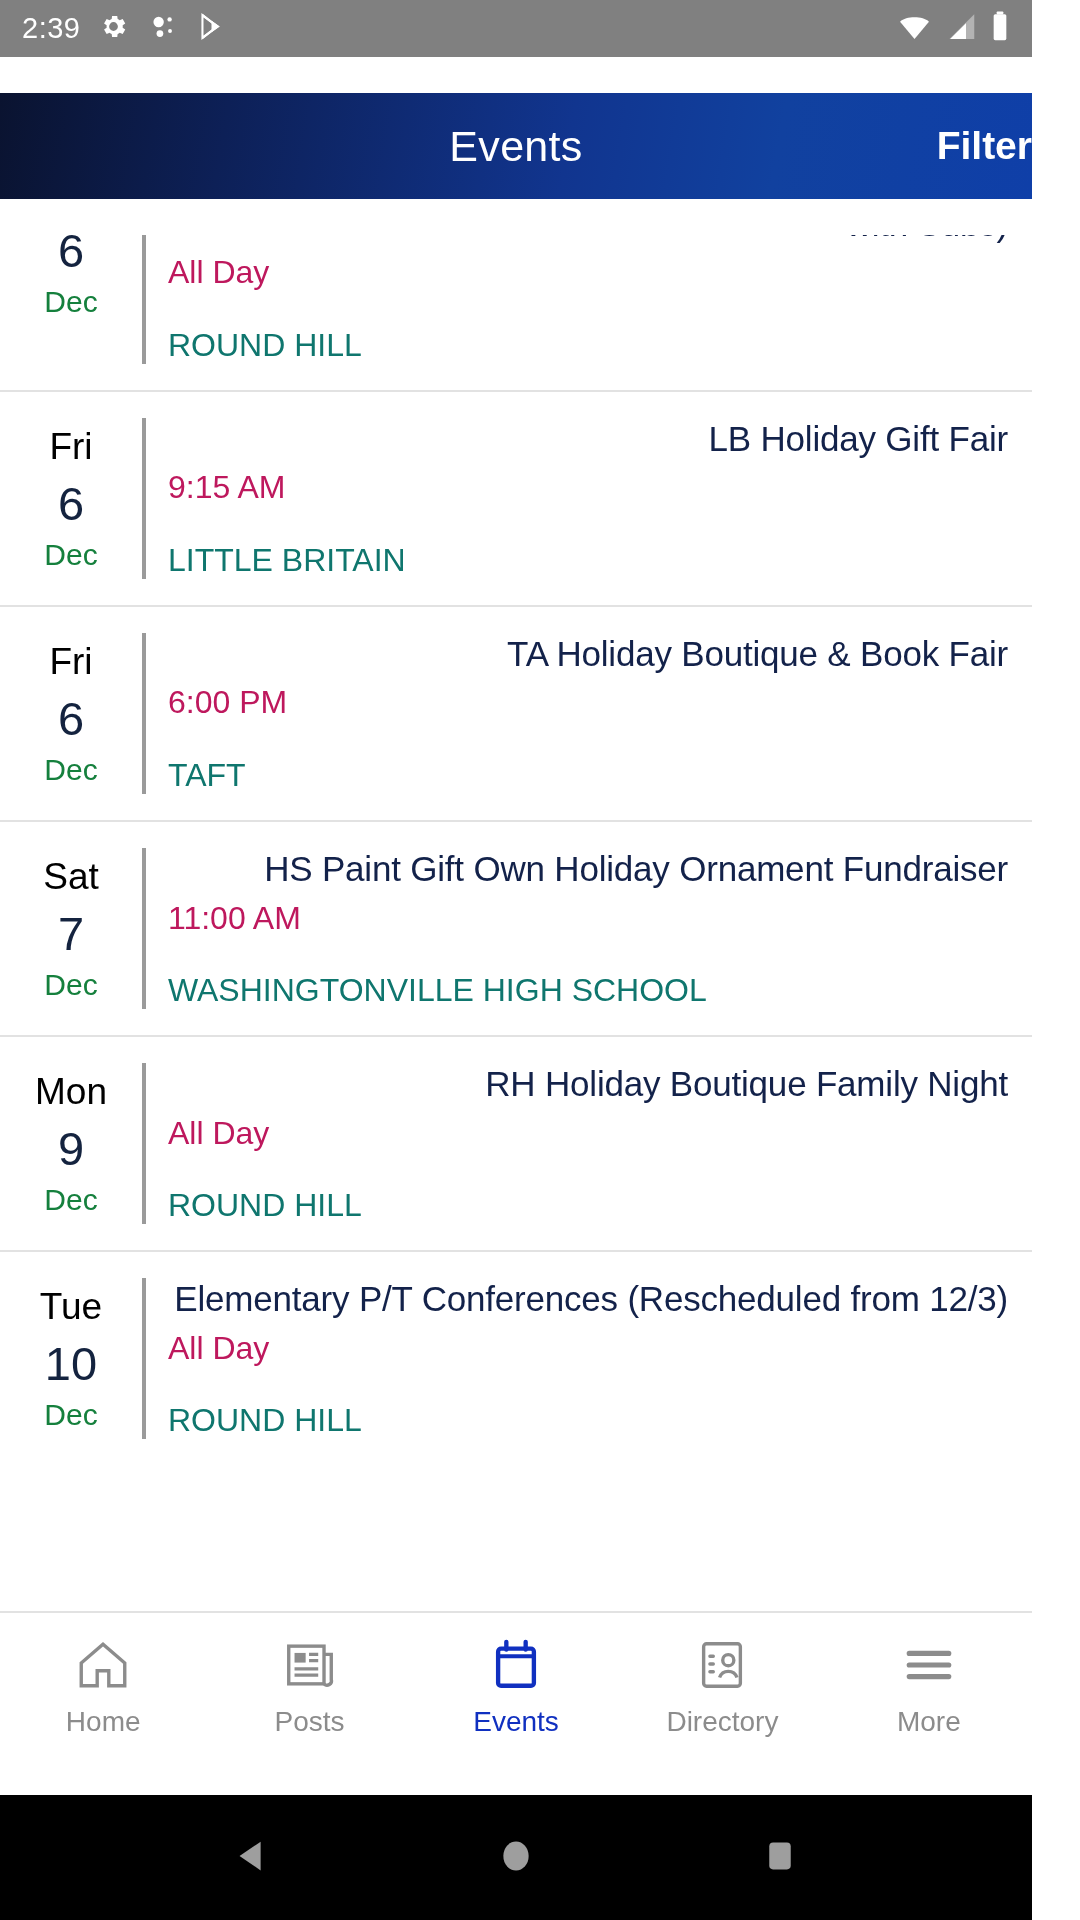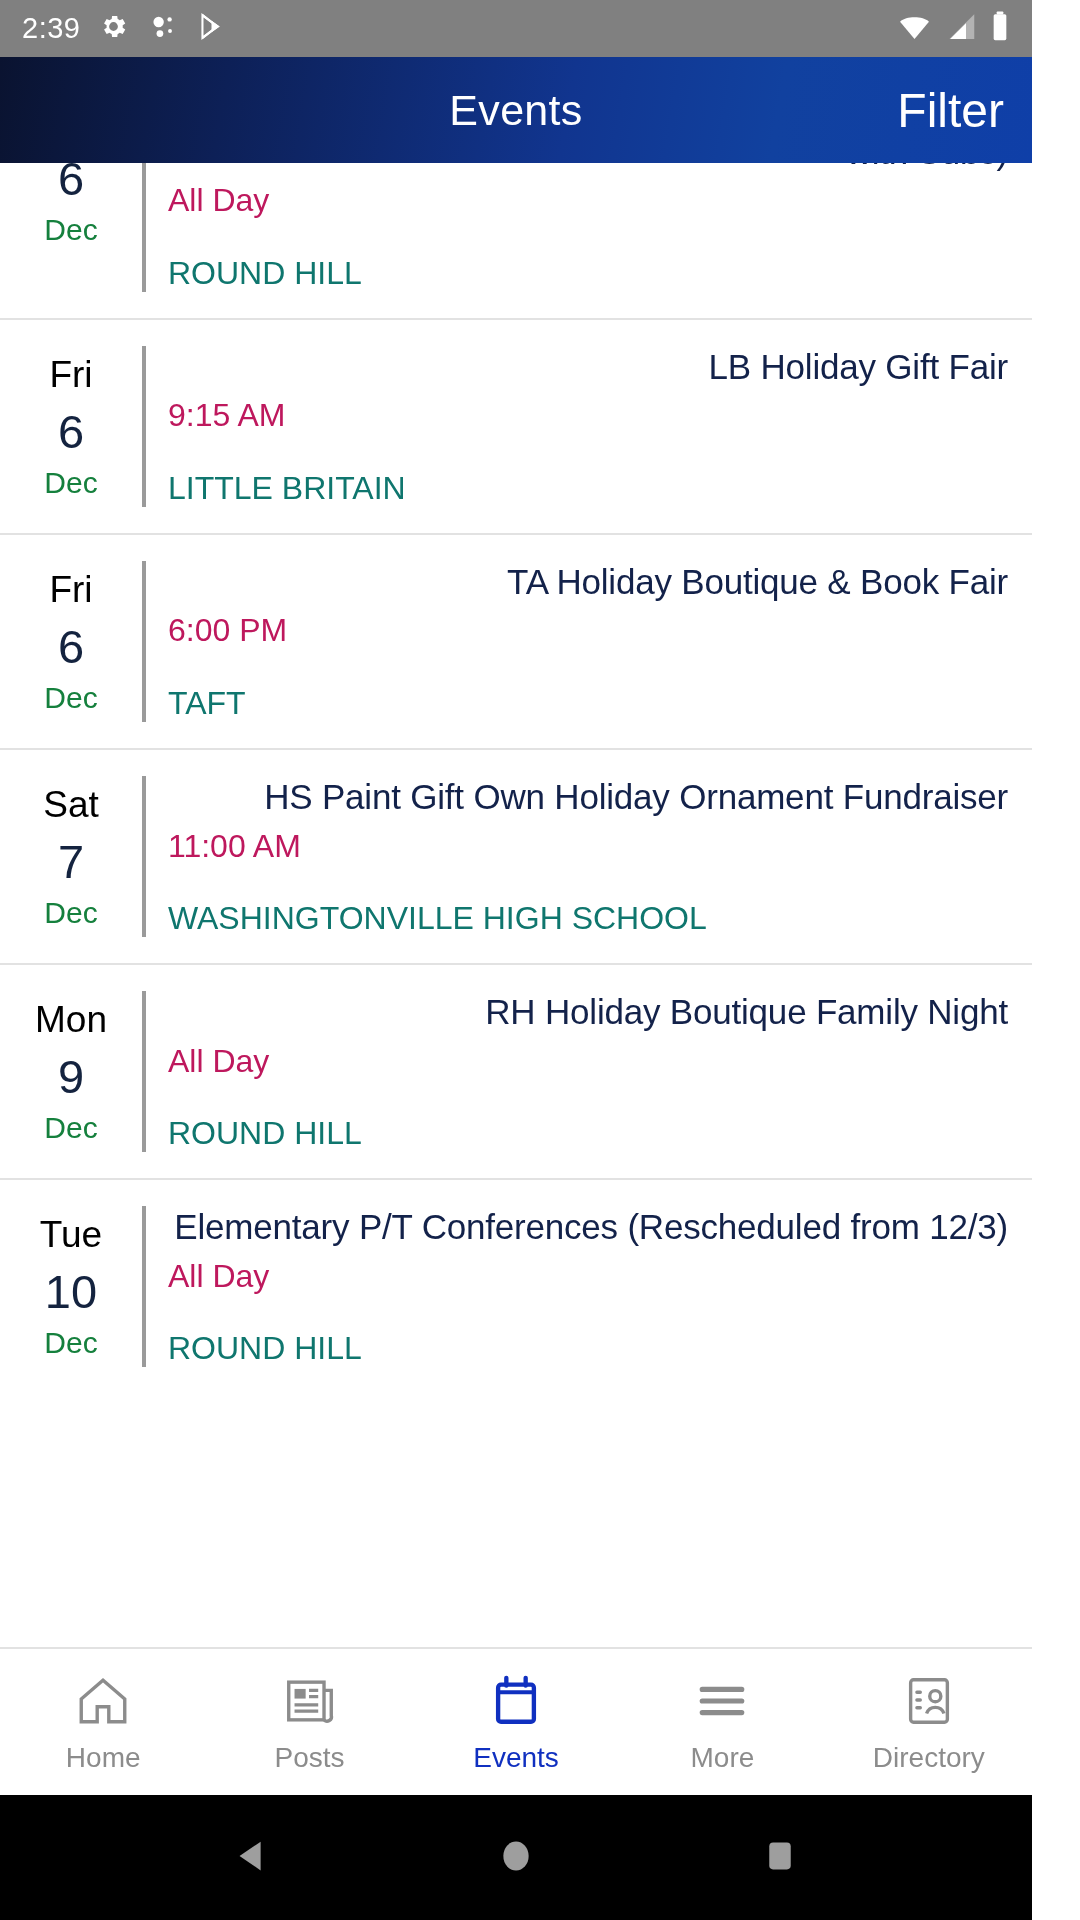--- a/index.html
+++ b/index.html
@@ -2,21 +2,21 @@
 <html><head>
 <meta charset="utf-8">
 <style>
   * { margin:0; padding:0; box-sizing:border-box; }
   html, body {
     width:1080px; height:1920px;
     background:#ffffff;
     font-family:"Liberation Sans", sans-serif;
     overflow:hidden;
   }
-  #screen { position:relative; width:1032px; height:1920px; display:flex; flex-direction:column; }
+  #screen { position:relative; width:1032px; height:1920px; display:flex; flex-direction:column;gap:36px; }
 
   
   .statusbar {
     height:57px; background:#808080; flex:0 0 57px;
     display:flex; align-items:center; padding:0 22px;
     color:#ffffff;
   }
   .sb-left { display:flex; align-items:center; gap:18px; }
   .sb-time { font-size:29px; letter-spacing:0.5px; line-height:1; }
   .sb-right { margin-left:auto; display:flex; align-items:center; gap:13px; }
@@ -26,22 +26,22 @@
   .appbar {
     flex:0 0 106px; height:106px; position:relative;
     background:linear-gradient(100deg,#0a1330 0%,#0d2057 22%,#11358f 55%,#11419f 75%,#0f3fa8 100%);
     display:flex; align-items:center;
   }
   .appbar-title {
     position:absolute; left:0; right:0; text-align:center;
     color:#ffffff; font-size:43px; font-weight:400; letter-spacing:0.3px;
   }
   .appbar-action {
-    margin-left:auto; margin-right:28px; position:relative; z-index:2;
-    color:#ffffff; font-size:48px; font-weight:400;
+    margin-left:auto; position:relative; z-index:2;
+    color:#ffffff; font-size:39px; font-weight:700;
   }
 
   
   .list { flex:1 1 auto; position:relative; overflow:hidden; background:#fff; }
   .row {
     display:flex; width:100%; border-bottom:2px solid #e2e2e2;
     padding:0; background:#fff;
   }
   .row:last-child { border-bottom:none; }
 
@@ -280,37 +280,37 @@
           <path d="M8 2.4 L8 5.6 M16 2.4 L16 5.6" stroke-linecap="round"></path>
           <rect x="4.6" y="5.2" width="14.8" height="15.4" rx="1.2"></rect>
           <path d="M4.6 8.4 H19.4" stroke-width="1.6"></path>
         </svg>
       </span>
       <span class="navlabel">Events</span>
     </div>
 
     <div class="navitem">
       <span>
-        <svg width="62" height="58" viewBox="0 0 24 24" fill="none" stroke="#8c8c8c" stroke-width="2.1" stroke-linecap="round">
-          <path d="M3.8 7.2 H20.2 M3.8 12 H20.2 M3.8 16.8 H20.2"></path>
-        </svg>
-      </span>
-      <span class="navlabel">More</span>
-    </div>
-
-    <div class="navitem">
-      <span>
         <svg width="62" height="58" viewBox="0 0 24 24" fill="none" stroke="#8c8c8c" stroke-width="1.4">
           <rect x="4.4" y="3.2" width="15.2" height="17.6" rx="1.2"></rect>
           <circle cx="14.6" cy="10" r="2.3"></circle>
           <path d="M11 17.2 a3.8 3.8 0 0 1 7.2 0"></path>
           <path d="M7 8.4 H8.4 M7 11.6 H8.4 M7 14.8 H8.4" stroke-linecap="round"></path>
         </svg>
       </span>
       <span class="navlabel">Directory</span>
+    </div>
+
+    <div class="navitem">
+      <span>
+        <svg width="62" height="58" viewBox="0 0 24 24" fill="none" stroke="#8c8c8c" stroke-width="2.1" stroke-linecap="round">
+          <path d="M3.8 7.2 H20.2 M3.8 12 H20.2 M3.8 16.8 H20.2"></path>
+        </svg>
+      </span>
+      <span class="navlabel">More</span>
     </div>
 
   </div>
 
   <div class="sysnav">
     <span>
       <svg width="46" height="46" viewBox="0 0 24 24" fill="#9e9e9e">
         <path d="M16.5 4.5 L5.5 12 L16.5 19.5 Z"></path>
       </svg>
     </span>

